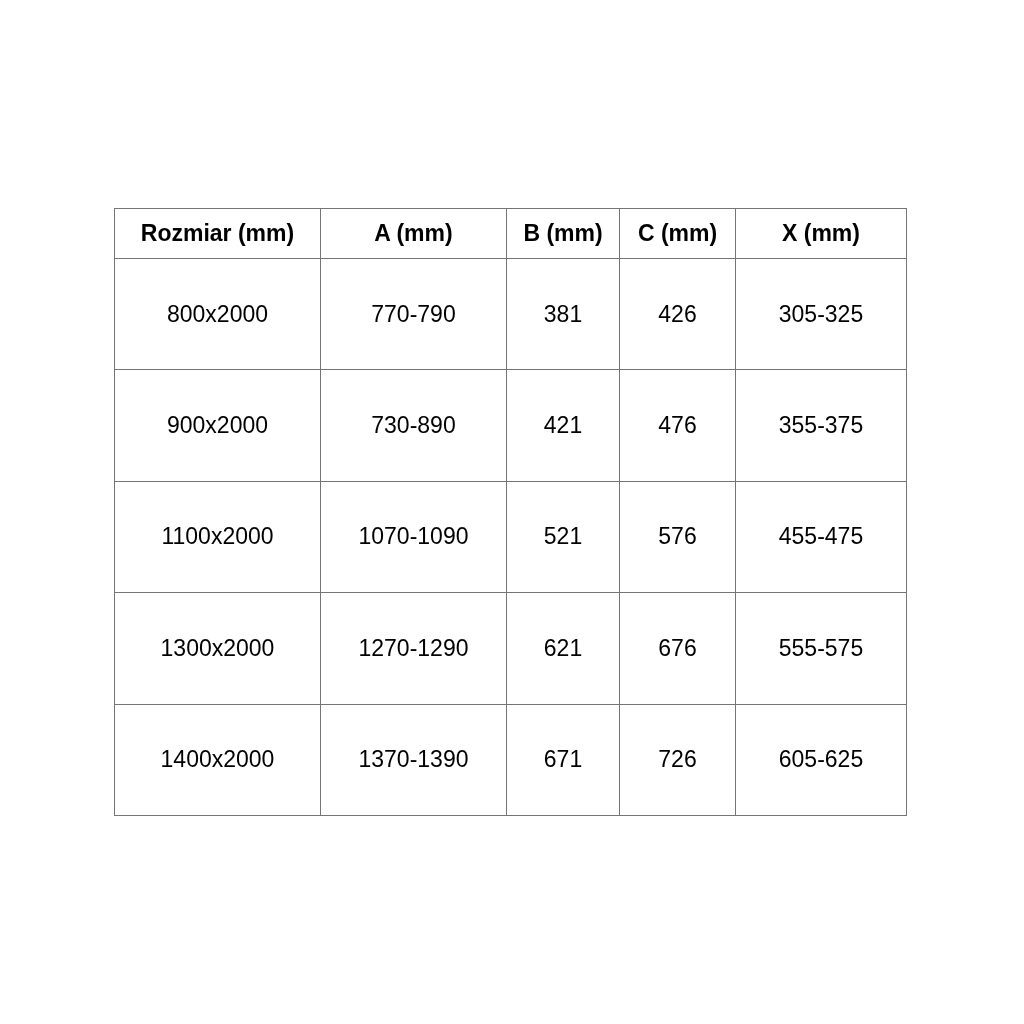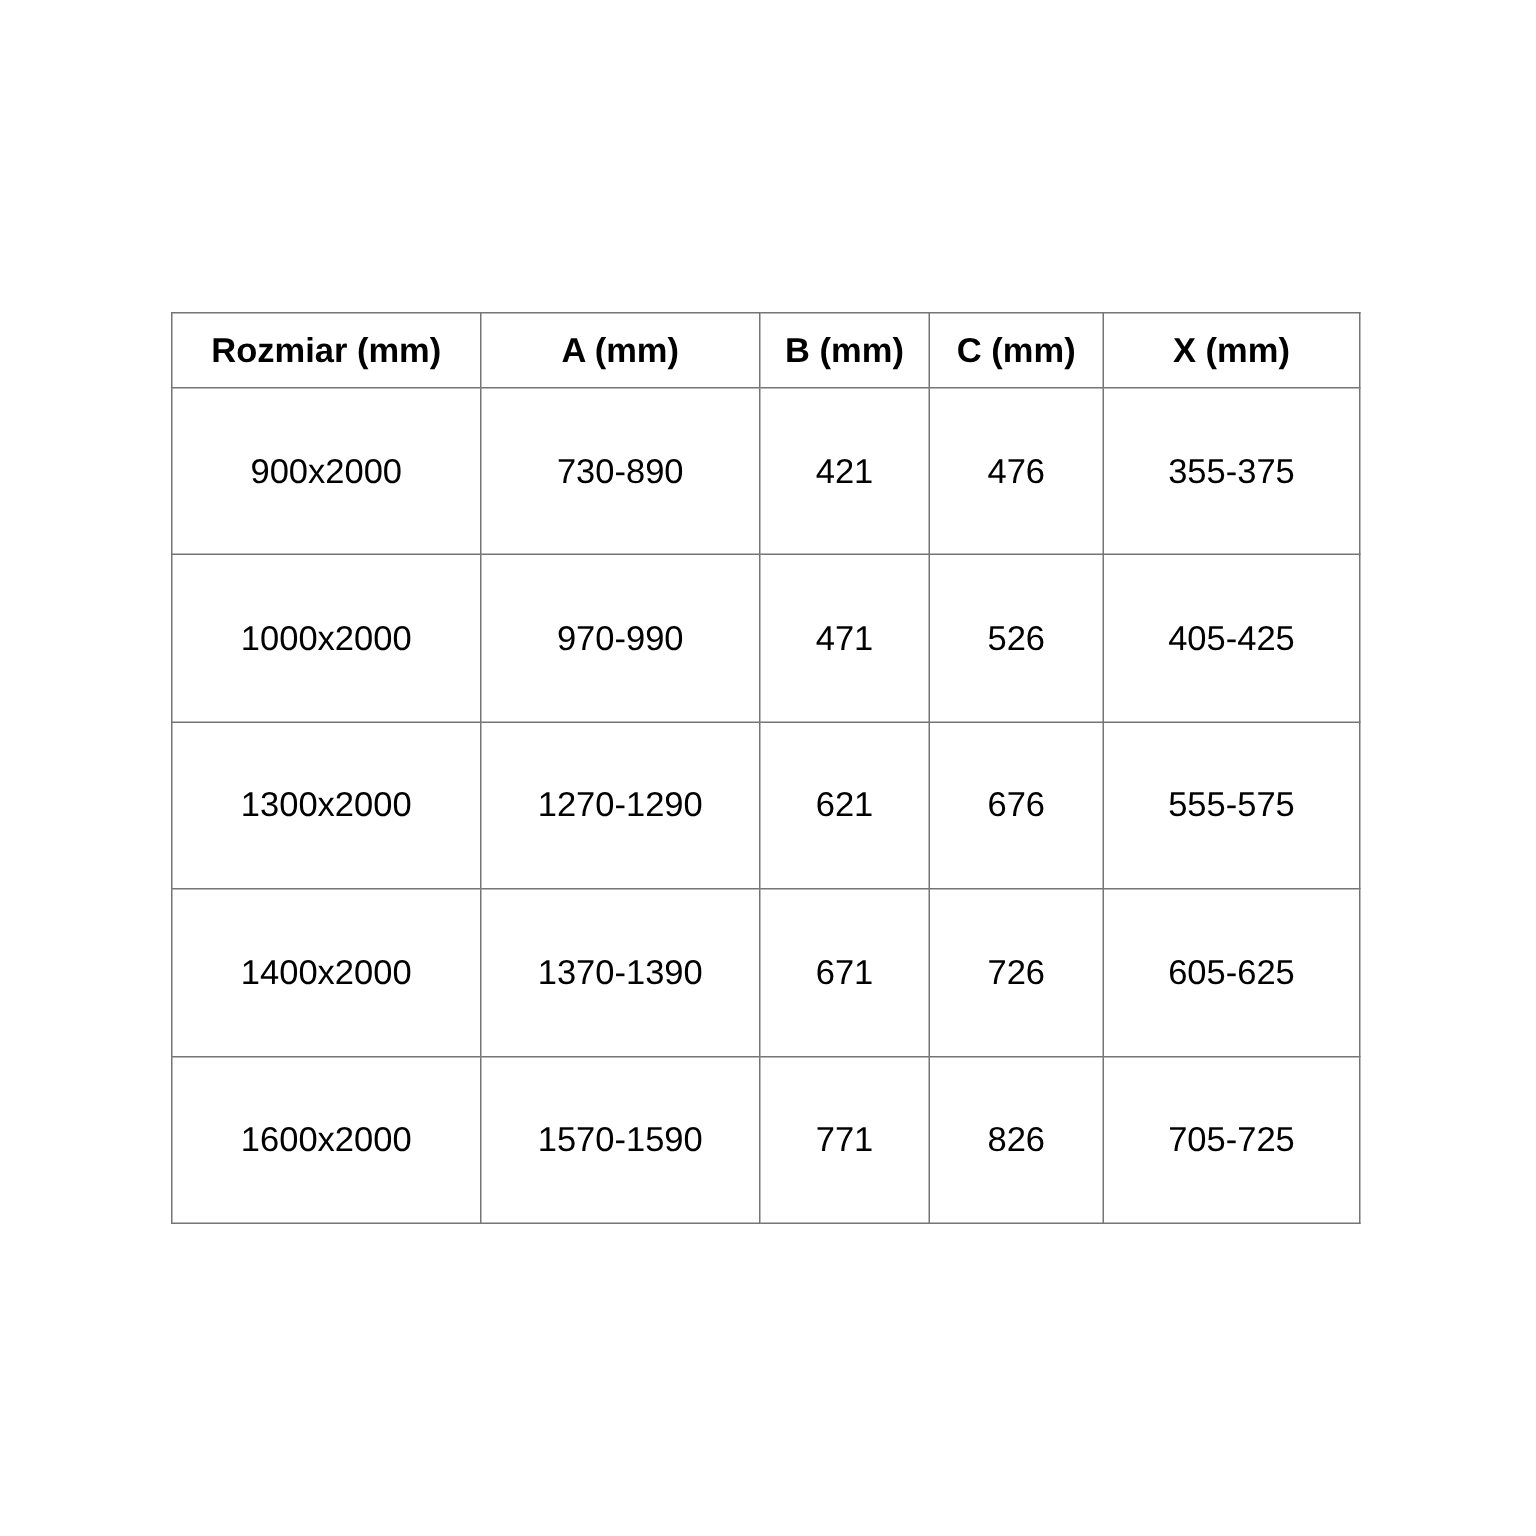--- a/index.html
+++ b/index.html
@@ -70,50 +70,50 @@
         <tr>
           <th>Rozmiar (mm)</th>
           <th>A (mm)</th>
           <th>B (mm)</th>
           <th>C (mm)</th>
           <th>X (mm)</th>
         </tr>
       </thead>
       <tbody>
         <tr>
+          <td>800x2000</td>
+          <td>770-790</td>
+          <td>381</td>
+          <td>426</td>
+          <td>305-325</td>
+        </tr>
+        <tr>
           <td>900x2000</td>
           <td>730-890</td>
           <td>421</td>
           <td>476</td>
           <td>355-375</td>
         </tr>
         <tr>
-          <td>1000x2000</td>
-          <td>970-990</td>
-          <td>471</td>
-          <td>526</td>
-          <td>405-425</td>
+          <td>1100x2000</td>
+          <td>1070-1090</td>
+          <td>521</td>
+          <td>576</td>
+          <td>455-475</td>
         </tr>
         <tr>
           <td>1300x2000</td>
           <td>1270-1290</td>
           <td>621</td>
           <td>676</td>
           <td>555-575</td>
         </tr>
         <tr>
           <td>1400x2000</td>
           <td>1370-1390</td>
           <td>671</td>
           <td>726</td>
           <td>605-625</td>
         </tr>
-        <tr>
-          <td>1600x2000</td>
-          <td>1570-1590</td>
-          <td>771</td>
-          <td>826</td>
-          <td>705-725</td>
-        </tr>
       </tbody>
     </table>
   </div>
 </div>
 
 </body></html>

